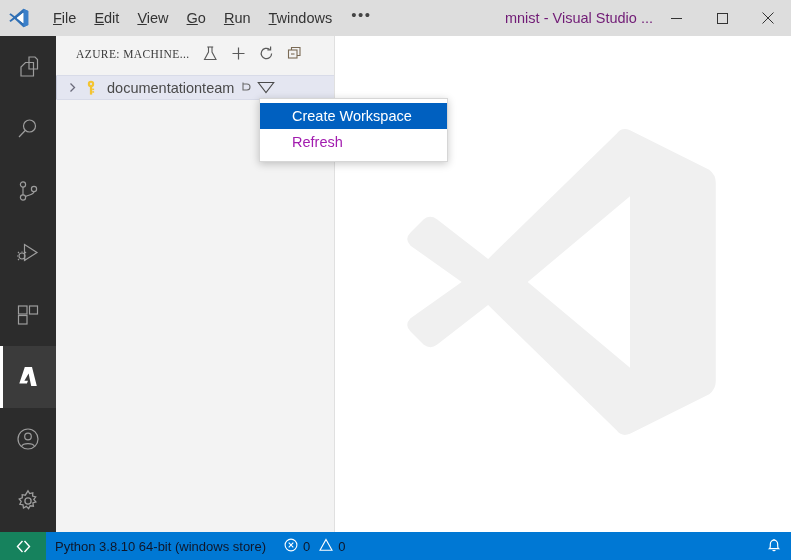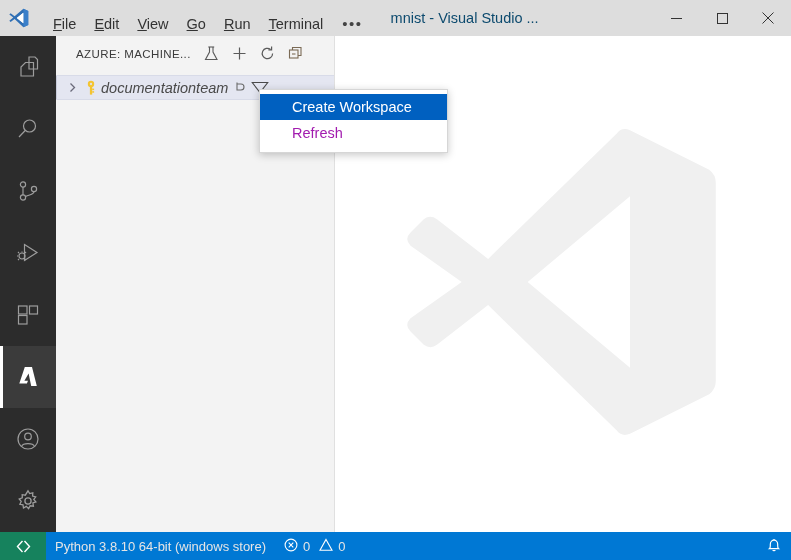--- a/index.html
+++ b/index.html
@@ -28,44 +28,44 @@
     display: flex;
     align-items: center;
   }
   .vscode-logo {
     width: 38px; height: 36px;
     display: flex; align-items: center; justify-content: center;
     flex: 0 0 auto;
   }
   .menubar {
     display: flex;
-    align-items: flex-end;
+    align-items: center;
     height: 36px;
     margin-left: 6px;
   }
   .menu-item {
     font-size: 14.5px;
     color: #333333;
     padding: 4px 9px;
     cursor: default;
     white-space: nowrap;
   }
   .menu-item .acc { text-decoration: underline; }
   .menu-overflow {
     font-size: 15px;
     color: #444;
     padding: 0px 10px 7px 10px;
     letter-spacing: 1.5px;
     line-height: 10px;
   }
   .window-title {
     flex: 1 1 auto;
-    text-align: left;
+    text-align: right;
     font-size: 14.5px;
-    color: #0c4a6e;
+    color: #701a75;
     white-space: nowrap;
     overflow: hidden;
     padding-left: 18px;
   }
   .win-controls {
     display: flex;
     height: 36px;
     flex: 0 0 auto;
   }
   .win-btn {
@@ -110,20 +110,21 @@
     background: #f3f3f3;
     border-right: 1px solid #e0e0e0;
     box-sizing: border-box;
   }
   .sidebar-header {
     height: 35px;
     display: flex;
     align-items: center;
     padding-left: 20px;
     padding-right: 8px;
+    font-family: Liberation Serif, serif;
   }
   .sidebar-title {
     font-size: 11.5px;
     color: #3b3b3b;
     letter-spacing: 0.4px;
     white-space: nowrap;
     flex: 0 0 auto;
   }
   .sidebar-actions {
     display: flex;
@@ -165,24 +166,23 @@
   }
   .key-icon {
     width: 18px; height: 18px;
     display: flex; align-items: center; justify-content: center;
     flex: 0 0 auto;
     margin-left: 2px;
   }
   .tree-label {
     font-size: 14.5px;
     color: #4a4a4a;
-    margin-left: 1px;
+    margin-left: 7px;
     white-space: nowrap;
     flex: 0 0 auto;
-    font-style: italic;
   }
   .tree-row-actions {
     display: flex;
     align-items: center;
     margin-left: 2px;
     flex: 0 0 auto;
   }
   .tr-action {
     width: 20px; height: 20px;
     display: flex; align-items: center; justify-content: center;
@@ -203,21 +203,21 @@
     left: 50%;
     top: 50%;
     transform: translate(-50%, -50%);
     opacity: 1;
   }
 
   
   .ctx-menu {
     position: absolute;
     left: 259px;
-    top: 89px;
+    top: 98px;
     width: 189px;
     background: #ffffff;
     border: 1px solid #d6d6d6;
     box-shadow: 0 2px 8px rgba(0,0,0,0.22);
     padding: 4px 0 6px 0;
     z-index: 40;
     box-sizing: border-box;
   }
   .ctx-item {
     height: 26px;
@@ -235,21 +235,21 @@
   }
 
   
   .statusbar {
     position: absolute;
     left: 0; bottom: 0;
     width: 791px; height: 28px;
     background: #0078d4;
     display: flex;
     align-items: center;
-    color: #e5e5e5;
+    color: #0f172a;
     font-size: 13px;
   }
   .remote-indicator {
     height: 28px;
     width: 46px;
     background: #16825d;
     display: flex;
     align-items: center;
     justify-content: center;
     cursor: pointer;
@@ -282,21 +282,21 @@
         <path d="M70 26 L70 74 L40 50 Z" fill="#ffffff"></path>
       </svg>
     </div>
 
     <div class="menubar">
       <div class="menu-item"><span class="acc">F</span><span>ile</span></div>
       <div class="menu-item"><span class="acc">E</span><span>dit</span></div>
       <div class="menu-item"><span class="acc">V</span><span>iew</span></div>
       <div class="menu-item"><span class="acc">G</span><span>o</span></div>
       <div class="menu-item"><span class="acc">R</span><span>un</span></div>
-      <div class="menu-item"><span class="acc">T</span><span>erminal</span></div>
+      <div class="menu-item"><span class="acc">T</span><span>windows</span></div>
       <div class="menu-overflow">•••</div>
     </div>
 
     <div class="window-title">mnist - Visual Studio ...</div>
 
     <div class="win-controls">
       <div class="win-btn">
         <svg width="11" height="11" viewBox="0 0 11 11">
             <path d="M0 5.5 H11" stroke="#333" stroke-width="1"></path>
           </svg>

